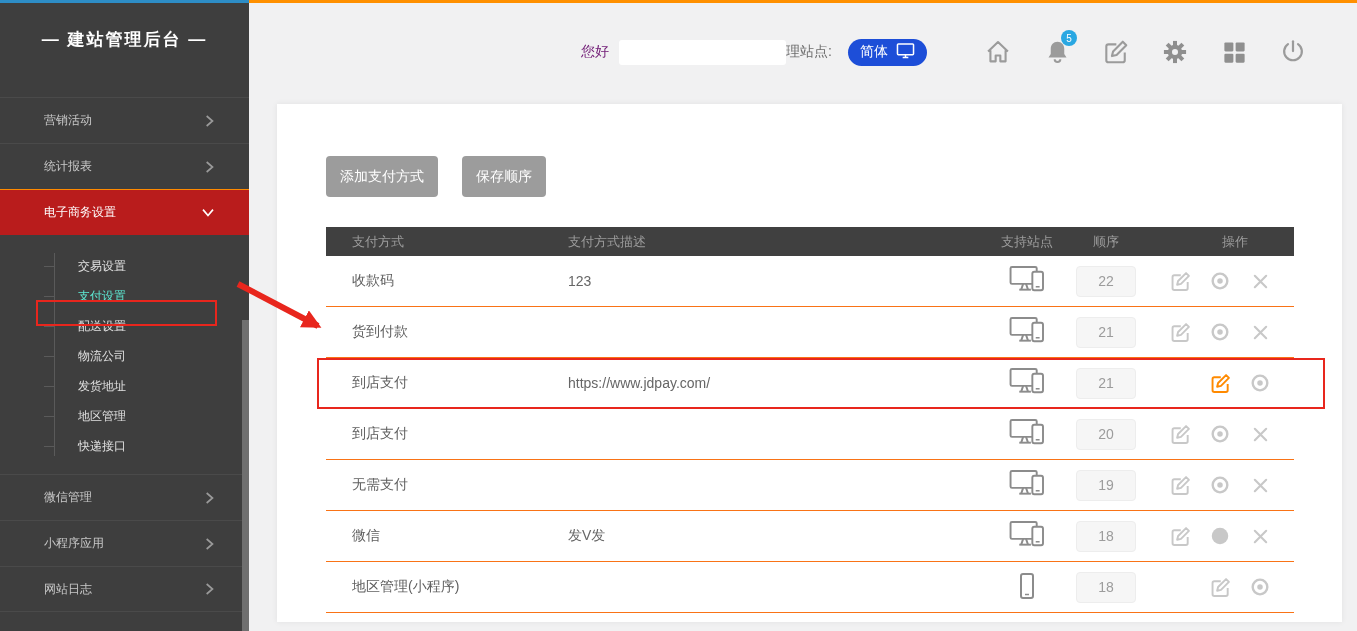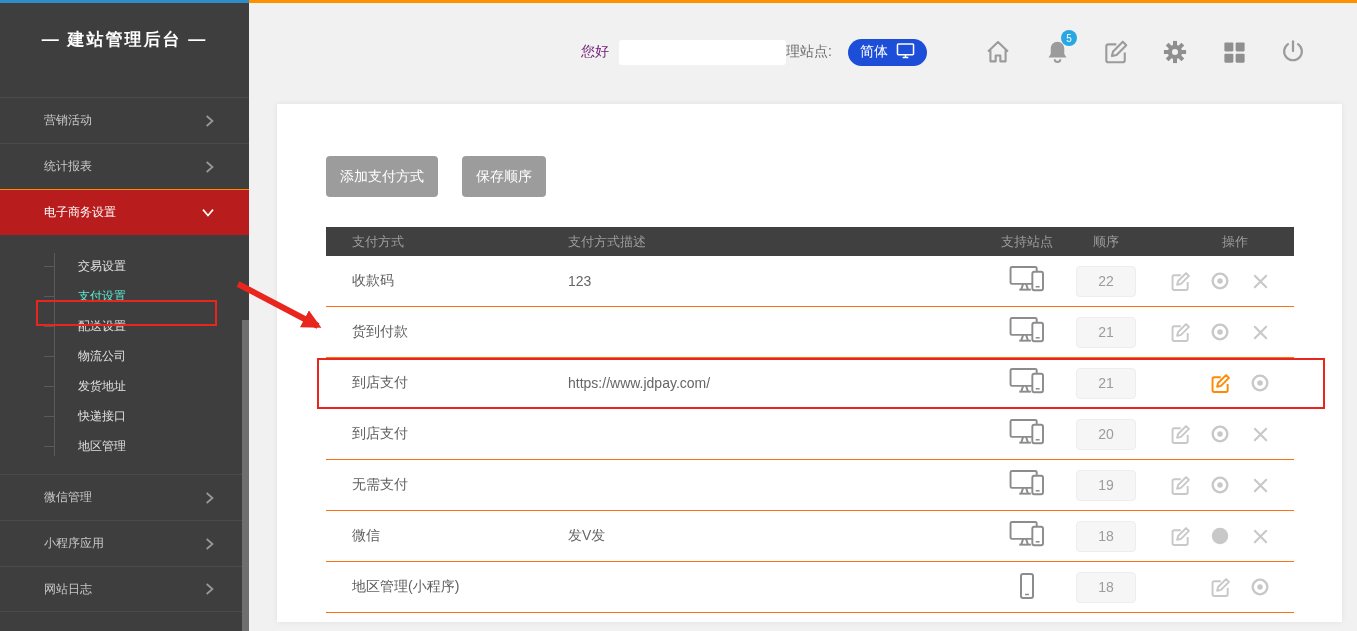--- a/index.html
+++ b/index.html
@@ -102,22 +102,22 @@
           </span>
       </div>
     </nav>
 
     <div class="submenu">
       <div class="s-item">交易设置</div>
       <div class="s-item active">支付设置</div>
       <div class="s-item">配送设置</div>
       <div class="s-item">物流公司</div>
       <div class="s-item">发货地址</div>
+      <div class="s-item">地区管理</div>
       <div class="s-item">快递接口</div>
-      <div class="s-item">地区管理</div>
     </div>
 
     <nav class="menu-bottom">
       <div class="m-item">
         <span>微信管理</span>
         <span class="chev">
             <svg width="10" height="14" viewBox="0 0 12 16">
               <path d="M2 2l7 6-7 6" fill="none" stroke="currentColor" stroke-width="2"></path>
             </svg>
           </span>

